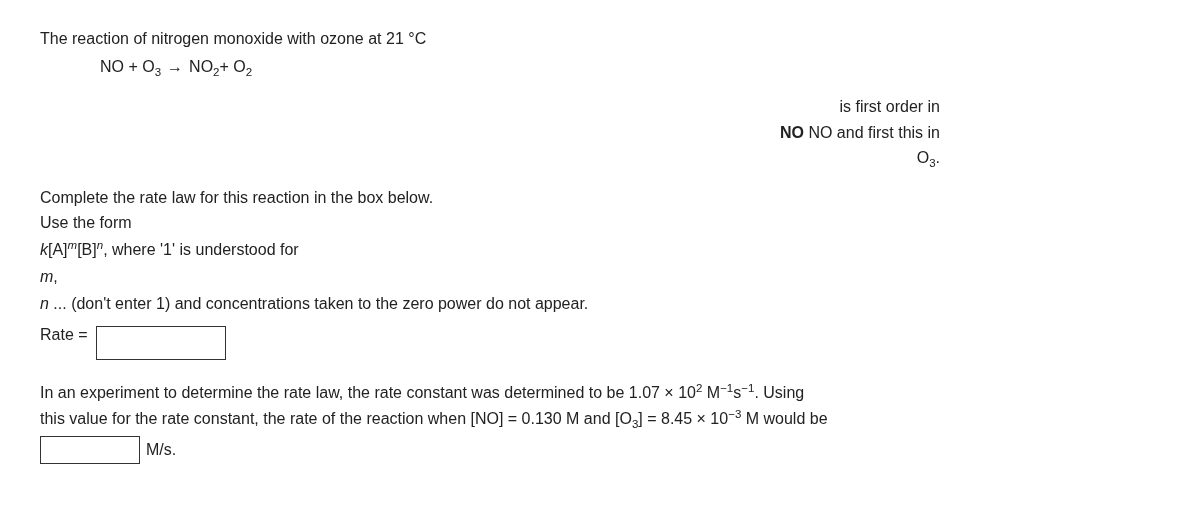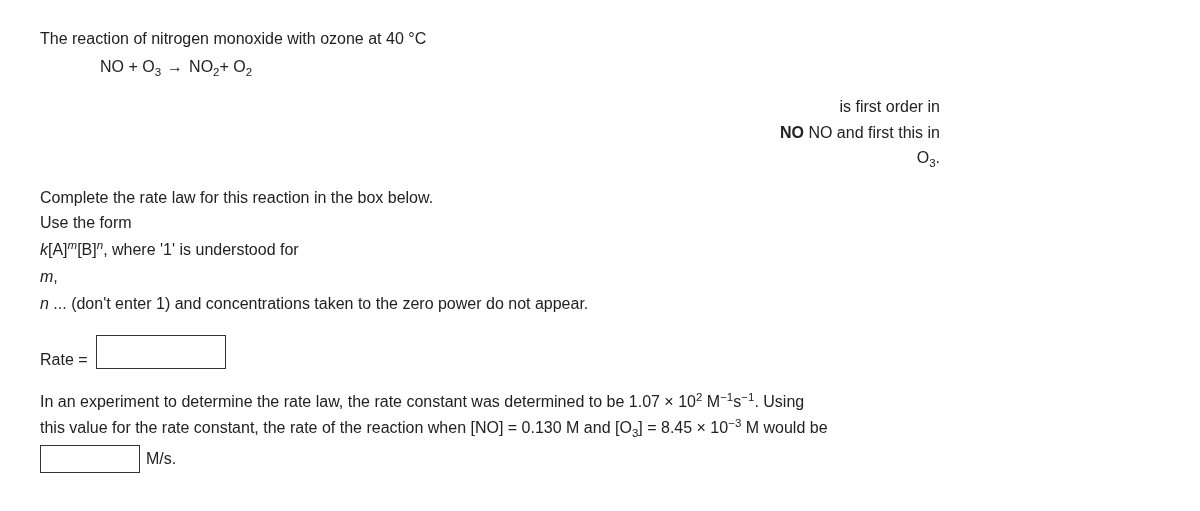--- a/index.html
+++ b/index.html
@@ -39,27 +39,27 @@
     }
     .first-order-section {
       margin-bottom: 18px;
       line-height: 1.6;
       text-align: right;
     }
     .complete-section {
       margin-bottom: 2px;
     }
     .use-form-section {
-      margin-bottom: 17px;
+      margin-bottom: 8px;
       line-height: 1.7;
     }
     .rate-section {
       margin-bottom: 20px;
       display: flex;
-      align-items: flex-end;
+      align-items: flex-start;
       gap: 8px;
     }
     .rate-input {
       width: 130px;
       height: 34px;
       border: 1px solid #333;
       outline: none;
       padding: 2px 6px;
       font-size: 15px;
     }
@@ -98,21 +98,21 @@
       gap: 6px;
       margin-top: 4px;
     }
   </style>
 </head>
 <body>
 
 <div class="content">
 
   <div class="section reaction-title">
-    <span>The reaction of nitrogen monoxide with ozone at 40 °C</span>
+    <span>The reaction of nitrogen monoxide with ozone at 21 °C</span>
   </div>
 
   <div class="reaction-equation">
     <span class="eq-part">NO</span>
     <span class="eq-part">&nbsp;+&nbsp;O<sub>3</sub></span>
     <span class="eq-part arrow">→</span>
     <span class="eq-part">NO<sub>2</sub>+&nbsp;O<sub>2</sub></span>
   </div>
 
   <div class="first-order-section">

